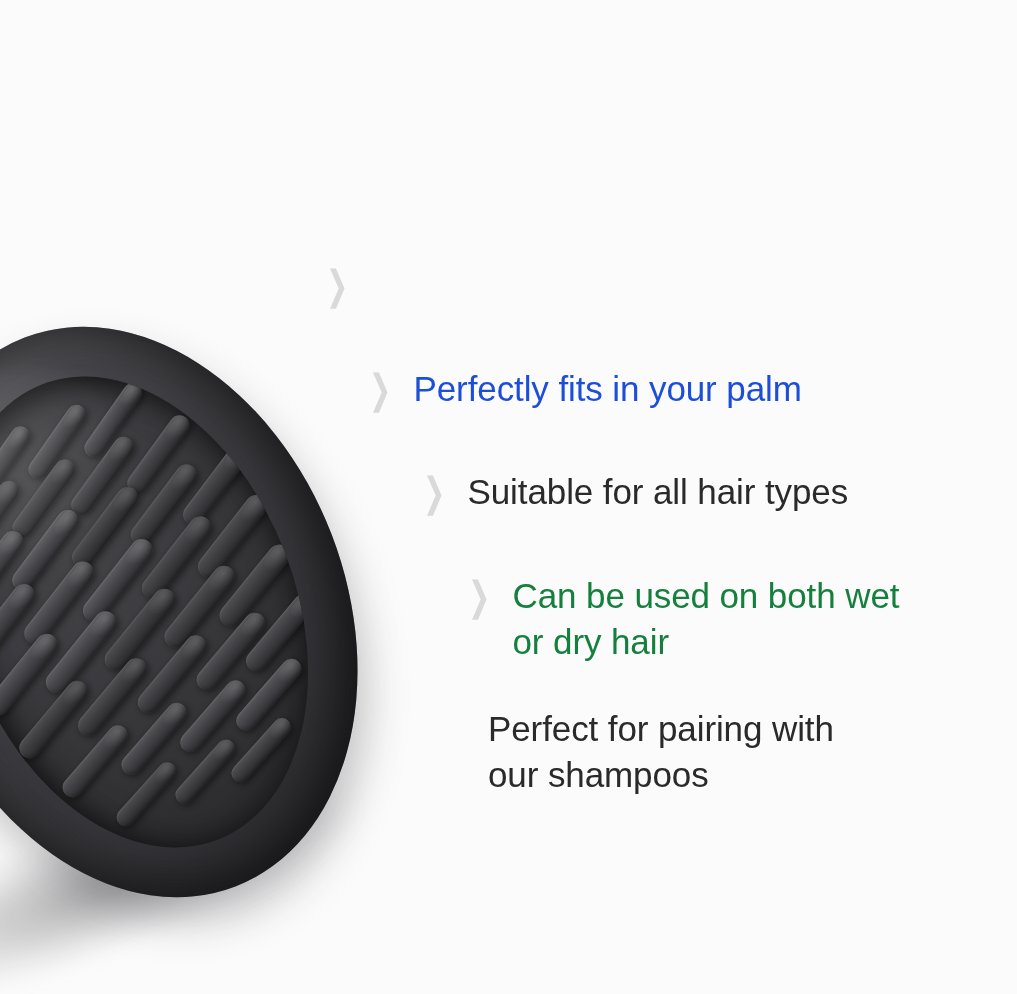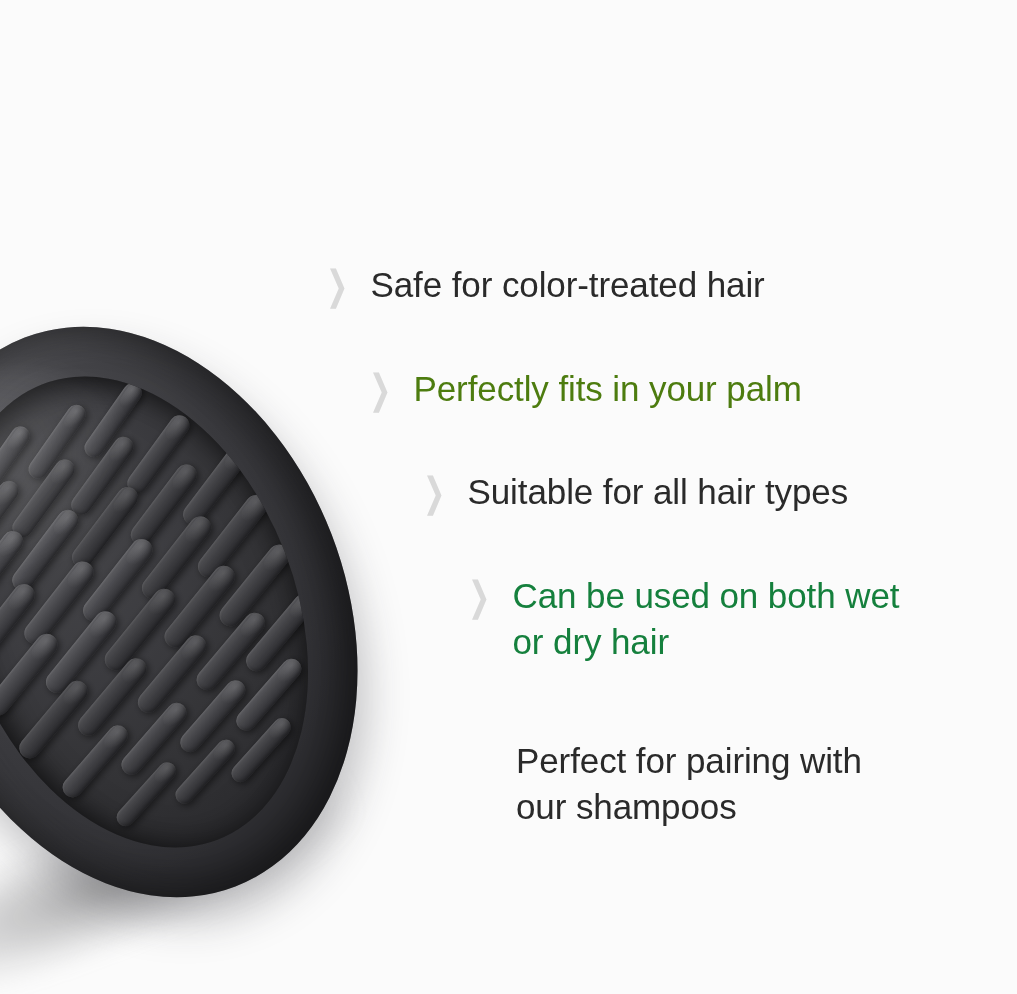--- a/index.html
+++ b/index.html
@@ -268,21 +268,21 @@
     color: #2a2a2a;
     letter-spacing: -0.1px;
     white-space: pre-line;
   }
 
   
   .feature-row.r0 { left: 326px; top: 10px; }
   .feature-row.r1 { left: 369px; top: 114px; }
   .feature-row.r2 { left: 423px; top: 217px; }
   .feature-row.r3 { left: 468px; top: 321px; }
-  .feature-row.r4 { left: 516px; top: 454px; margin-top: 32px; }
+  .feature-row.r4 { left: 488px; top: 454px; }
 </style>
 </head>
 <body>
 
 <div class="canvas">
 
 
   <div class="product-stage">
     <div class="prod-shadow"></div>
     <div class="prod-handle-2"></div>
@@ -326,25 +326,24 @@
           <div class="bristle" style="left: 54%; top: 86%; width: 80px; height: 18px; transform: translate(-50%, -50%) rotate(-27deg); filter: brightness(0.89);"></div>
           <div class="bristle" style="left: 72%; top: 86%; width: 80px; height: 18px; transform: translate(-50%, -50%) rotate(-27deg); filter: brightness(0.9);"></div>
         </div>
       <div class="disc-sheen"></div>
     </div>
   </div>
 
   <div class="features" id="feature-list">
       <div class="feature-row r0">
         <span class="chev" style="color: rgb(217, 217, 217);">❯</span>
-        <span class="feature-text" style="color: rgb(42, 42, 42);">Safe for color-treated hair</span>
       </div>
       <div class="feature-row r1">
         <span class="chev" style="color: rgb(217, 217, 217);">❯</span>
-        <span class="feature-text" style="color: #4d7c0f;">Perfectly fits in your palm</span>
+        <span class="feature-text" style="color: #1d4ed8;">Perfectly fits in your palm</span>
       </div>
       <div class="feature-row r2">
         <span class="chev" style="color: rgb(217, 217, 217);">❯</span>
         <span class="feature-text" style="color: rgb(42, 42, 42); text-align: center;">Suitable for all hair types</span>
       </div>
       <div class="feature-row r3">
         <span class="chev" style="color: rgb(217, 217, 217);">❯</span>
         <span class="feature-text" style="color: #15803d;">Can be used on both wet
 or dry hair</span>
       </div>

